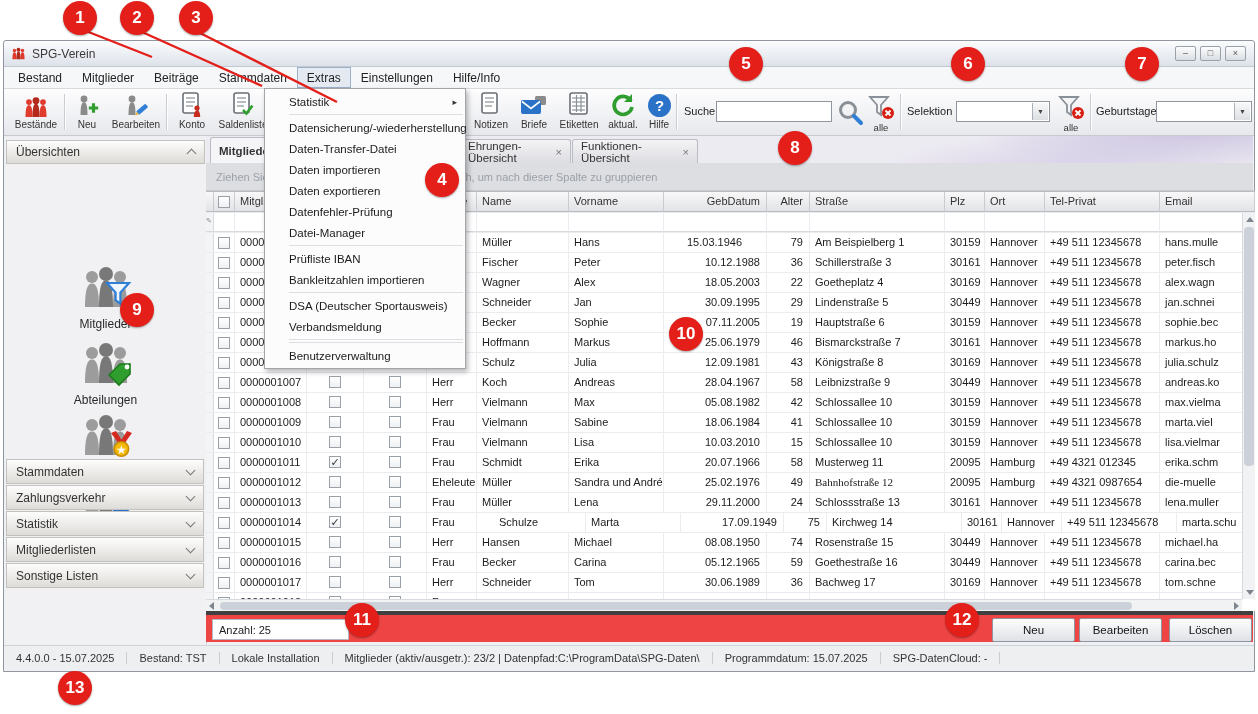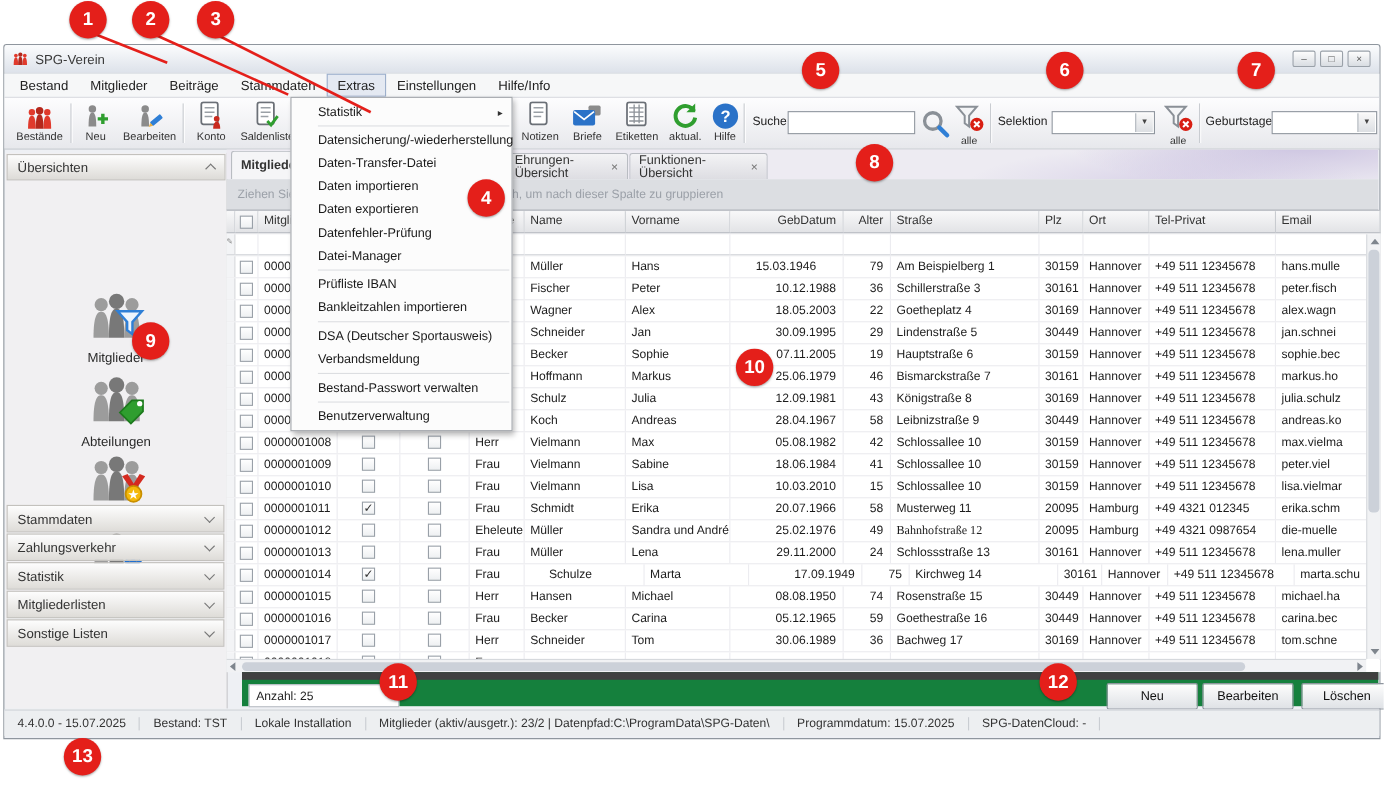--- a/index.html
+++ b/index.html
@@ -65,21 +65,21 @@
   .gfilter .gcell{border-bottom:1px solid #d6d9dd;}
   .ind{width:8px;min-width:8px;padding:0;background:#f3f4f6;border-right:1px solid #d9dbde;}
   .selc{width:21px;min-width:21px;padding:0;display:flex;align-items:center;justify-content:center;}
   .cb{width:12px;height:12px;border:1px solid #99a0a8;background:linear-gradient(#fff,#eef0f2);
     display:flex;align-items:center;justify-content:center;font-size:11px;color:#333;line-height:1;}
   .vsb{position:absolute;right:0;top:21px;width:13px;bottom:12px;background:#f1f2f4;border-left:1px solid #d6d9dd;}
   .vsb .thumb{position:absolute;left:1px;right:1px;top:14px;height:62%;background:#ccd1d9;border-radius:4px;}
   .arr{position:absolute;width:0;height:0;}
   .hsb{position:absolute;left:0;bottom:0;height:12px;right:13px;background:#f1f2f4;border-top:1px solid #d6d9dd;}
   .hsb .thumb{position:absolute;top:1.5px;height:8px;left:14px;width:88%;background:#ccd1d9;border-radius:4px;}
-  .gridfooter{position:absolute;left:216px;top:570px;right:1px;height:31px;background:#15803d;border-top:7px solid #404040;}
+  .gridfooter{position:absolute;left:202px;top:570px;right:1px;height:31px;background:#ef4444;border-top:4px solid #404040;}
   .countbox{position:absolute;left:6px;top:4px;width:137px;height:21px;background:#fff;border:1px solid #b4b9c1;
     font-size:11px;color:#222;display:flex;align-items:center;padding-left:6px;}
   .fbtn{position:absolute;top:3px;width:83px;height:24px;background:linear-gradient(#fdfdfd,#dfe2e6);
     border:1px solid #8f969f;border-radius:2px;font-size:11.5px;color:#111;display:flex;align-items:center;justify-content:center;}
   .statusbar{position:absolute;left:0;bottom:2px;right:0;height:24px;background:#edeff1;border-top:1px solid #cfd3d8;
     display:flex;align-items:center;font-size:11px;color:#333;padding-left:8px;}
   .sbit{padding:0 12px;border-right:1px solid #c9cdd2;white-space:nowrap;}
   .sbit:first-child{padding-left:4px;}
   
   .menupopup{position:absolute;left:264px;top:88px;width:202px;background:#fcfcfc;border:1px solid #a2a6ab;
@@ -666,21 +666,21 @@
           </div>
           <div class="gcell" style="width: 50px; min-width: 50px;">Frau</div>
           <div class="gcell" style="width: 92px; min-width: 92px;">Vielmann</div>
           <div class="gcell" style="width: 95px; min-width: 95px;">Sabine</div>
           <div class="gcell num" style="width: 103px; min-width: 103px;">18.06.1984</div>
           <div class="gcell num" style="width: 43px; min-width: 43px;">41</div>
           <div class="gcell" style="width: 135px; min-width: 135px;">Schlossallee 10</div>
           <div class="gcell" style="width: 40px; min-width: 40px;">30159</div>
           <div class="gcell" style="width: 60px; min-width: 60px;">Hannover</div>
           <div class="gcell" style="width: 115px; min-width: 115px;">+49 511 12345678</div>
-          <div class="gcell" style="flex: 1 1 0%;">peter.viel</div>
+          <div class="gcell" style="flex: 1 1 0%;">marta.viel</div>
         </div>
         <div class="grow ">
           <div class="gcell ind"></div>
           <div class="gcell selc">
             <span class="cb"></span>
           </div>
           <div class="gcell" style="width: 72px; min-width: 72px;">0000001010</div>
           <div class="gcell" style="width: 57px; min-width: 57px; padding: 2px 0px 0px; text-align: center;">
             <span class="cb" style="margin:1px auto"></span>
           </div>
@@ -943,21 +943,18 @@
         <span>Bankleitzahlen importieren</span>
       </div>
       <div class="psep"></div>
       <div class="pitem">
         <span>DSA (Deutscher Sportausweis)</span>
       </div>
       <div class="pitem">
         <span>Verbandsmeldung</span>
       </div>
       <div class="psep"></div>
-      <div class="pitem">
-        <span>Bestand-Passwort verwalten</span>
-      </div>
       <div class="psep"></div>
       <div class="pitem">
         <span>Benutzerverwaltung</span>
       </div>
     </div>
 </div>
 
 </body></html>

